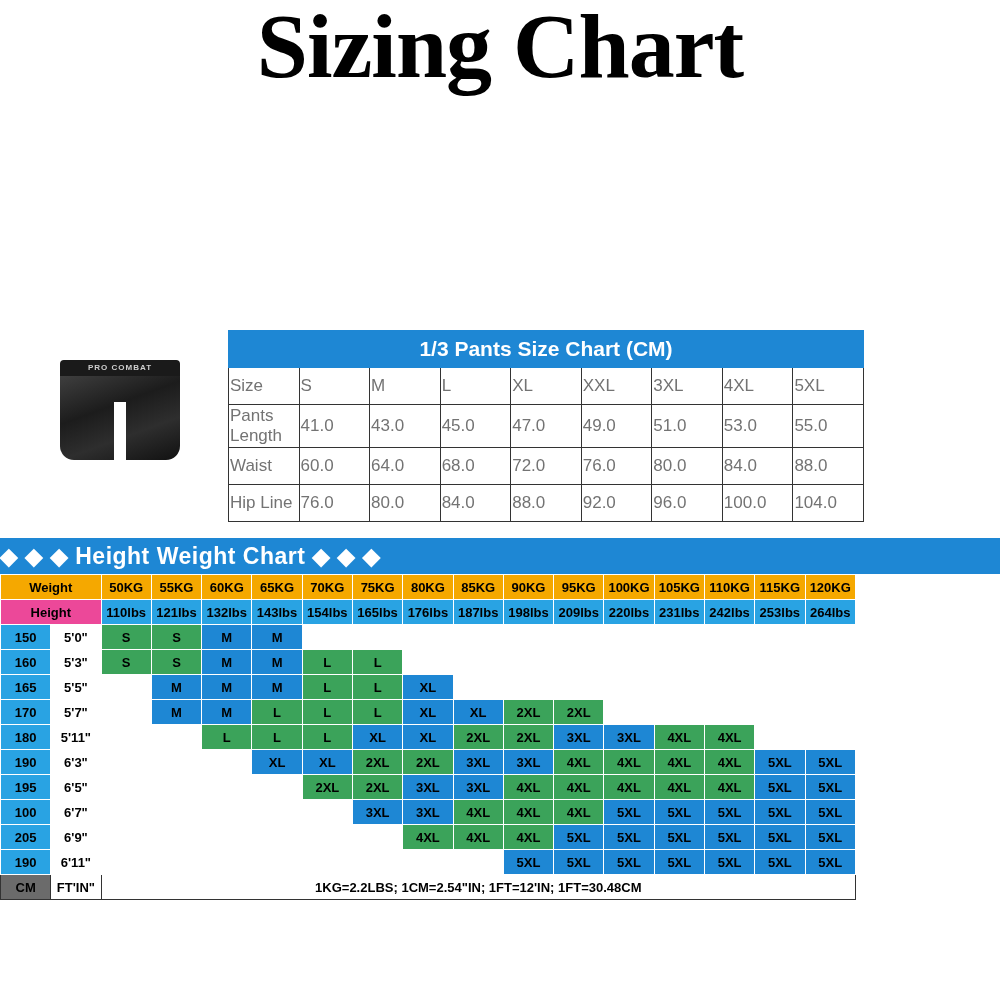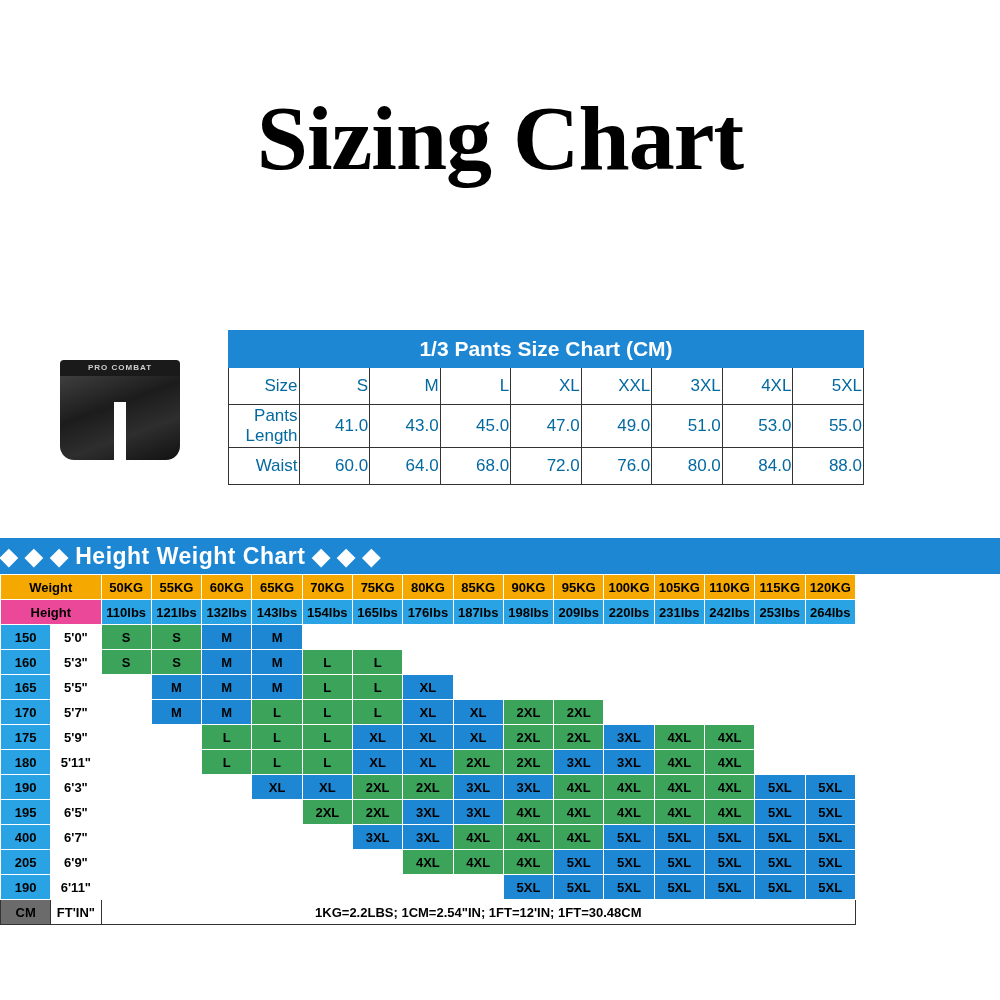--- a/index.html
+++ b/index.html
@@ -16,21 +16,20 @@
   }
 
   
   .title {
     text-align: center;
     font-family: "Liberation Serif", serif;
     font-weight: bold;
     font-size: 92px;
     line-height: 1;
     color: #000000;
-    padding-top: 92px;
     letter-spacing: -1px;
   }
 
   
   .upper {
     position: absolute;
     top: 322px;
     left: 0;
     width: 1000px;
     height: 190px;
@@ -93,23 +92,23 @@
     background: #1e87d4;
     color: #ffffff;
     font-size: 21px;
     font-weight: bold;
     height: 34px;
     border: 1px solid #1e87d4;
     text-align: center;
   }
   .pants-table td {
     border: 1px solid #333333;
-    text-align: right;
+    text-align: left;
     font-size: 17px;
-    color: #0369a1;
+    color: #737373;
     height: 34px;
     background: #ffffff;
   }
   .pants-table td.rowlabel {
     width: 170px;
     font-size: 17px;
   }
 
   
   .hw {
@@ -207,20 +206,31 @@
         <tr>
           <td class="rowlabel">Waist</td>
           <td>60.0</td>
           <td>64.0</td>
           <td>68.0</td>
           <td>72.0</td>
           <td>76.0</td>
           <td>80.0</td>
           <td>84.0</td>
           <td>88.0</td>
+        </tr>
+        <tr>
+          <td class="rowlabel">Hip Line</td>
+          <td>76.0</td>
+          <td>80.0</td>
+          <td>84.0</td>
+          <td>88.0</td>
+          <td>92.0</td>
+          <td>96.0</td>
+          <td>100.0</td>
+          <td>104.0</td>
         </tr>
       </tbody>
   </table>
 
 </div>
 
 <div class="hw">
   <div class="hw-title">◆ ◆ ◆  Height Weight Chart  ◆ ◆ ◆</div>
   <table class="hw-table">
     <tbody id="hw-body">
@@ -330,39 +340,20 @@
           <td class="c-XL">XL</td>
           <td class="c-2XL">2XL</td>
           <td class="c-2XL">2XL</td>
           <td class="c-empty"></td>
           <td class="c-empty"></td>
           <td class="c-empty"></td>
           <td class="c-empty"></td>
           <td class="c-empty"></td>
         </tr>
         <tr>
-          <td class="c-cm">175</td>
-          <td class="c-ft">5'9"</td>
-          <td class="c-empty"></td>
-          <td class="c-empty"></td>
-          <td class="c-L">L</td>
-          <td class="c-L">L</td>
-          <td class="c-L">L</td>
-          <td class="c-XL">XL</td>
-          <td class="c-XL">XL</td>
-          <td class="c-XL">XL</td>
-          <td class="c-2XL">2XL</td>
-          <td class="c-2XL">2XL</td>
-          <td class="c-3XL">3XL</td>
-          <td class="c-4XL">4XL</td>
-          <td class="c-4XL">4XL</td>
-          <td class="c-empty"></td>
-          <td class="c-empty"></td>
-        </tr>
-        <tr>
           <td class="c-cm">180</td>
           <td class="c-ft">5'11"</td>
           <td class="c-empty"></td>
           <td class="c-empty"></td>
           <td class="c-L">L</td>
           <td class="c-L">L</td>
           <td class="c-L">L</td>
           <td class="c-XL">XL</td>
           <td class="c-XL">XL</td>
           <td class="c-2XL">2XL</td>
@@ -406,21 +397,21 @@
           <td class="c-3XL">3XL</td>
           <td class="c-4XL">4XL</td>
           <td class="c-4XL">4XL</td>
           <td class="c-4XL">4XL</td>
           <td class="c-4XL">4XL</td>
           <td class="c-4XL">4XL</td>
           <td class="c-5XL">5XL</td>
           <td class="c-5XL">5XL</td>
         </tr>
         <tr>
-          <td class="c-cm">400</td>
+          <td class="c-cm">100</td>
           <td class="c-ft">6'7"</td>
           <td class="c-empty"></td>
           <td class="c-empty"></td>
           <td class="c-empty"></td>
           <td class="c-empty"></td>
           <td class="c-empty"></td>
           <td class="c-3XL">3XL</td>
           <td class="c-3XL">3XL</td>
           <td class="c-4XL">4XL</td>
           <td class="c-4XL">4XL</td>

